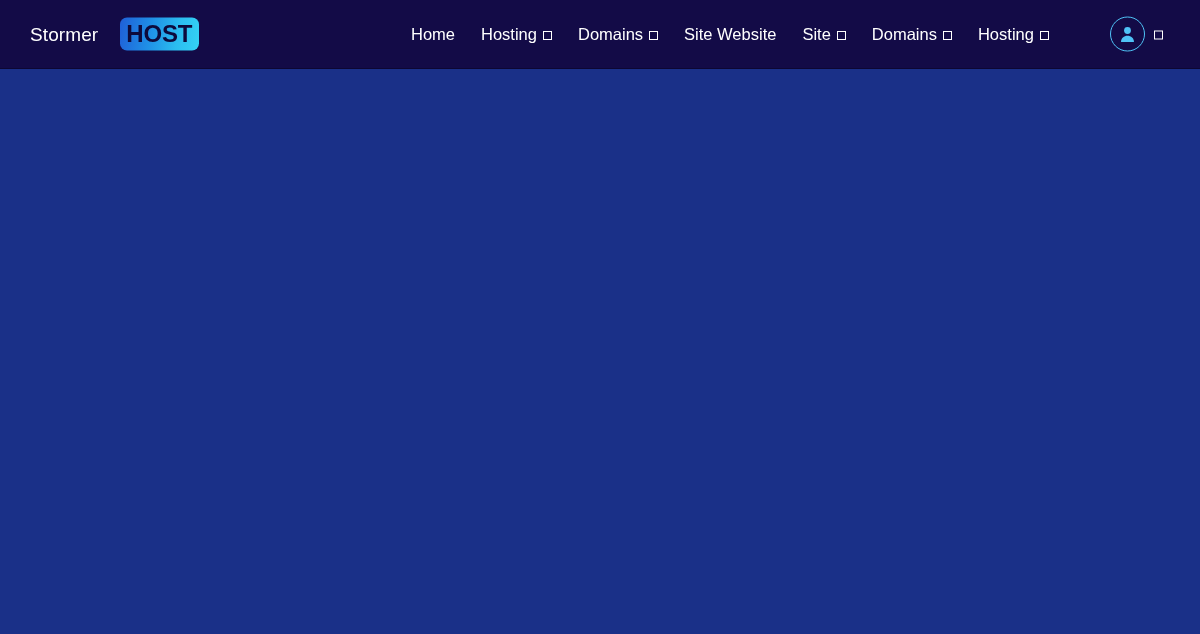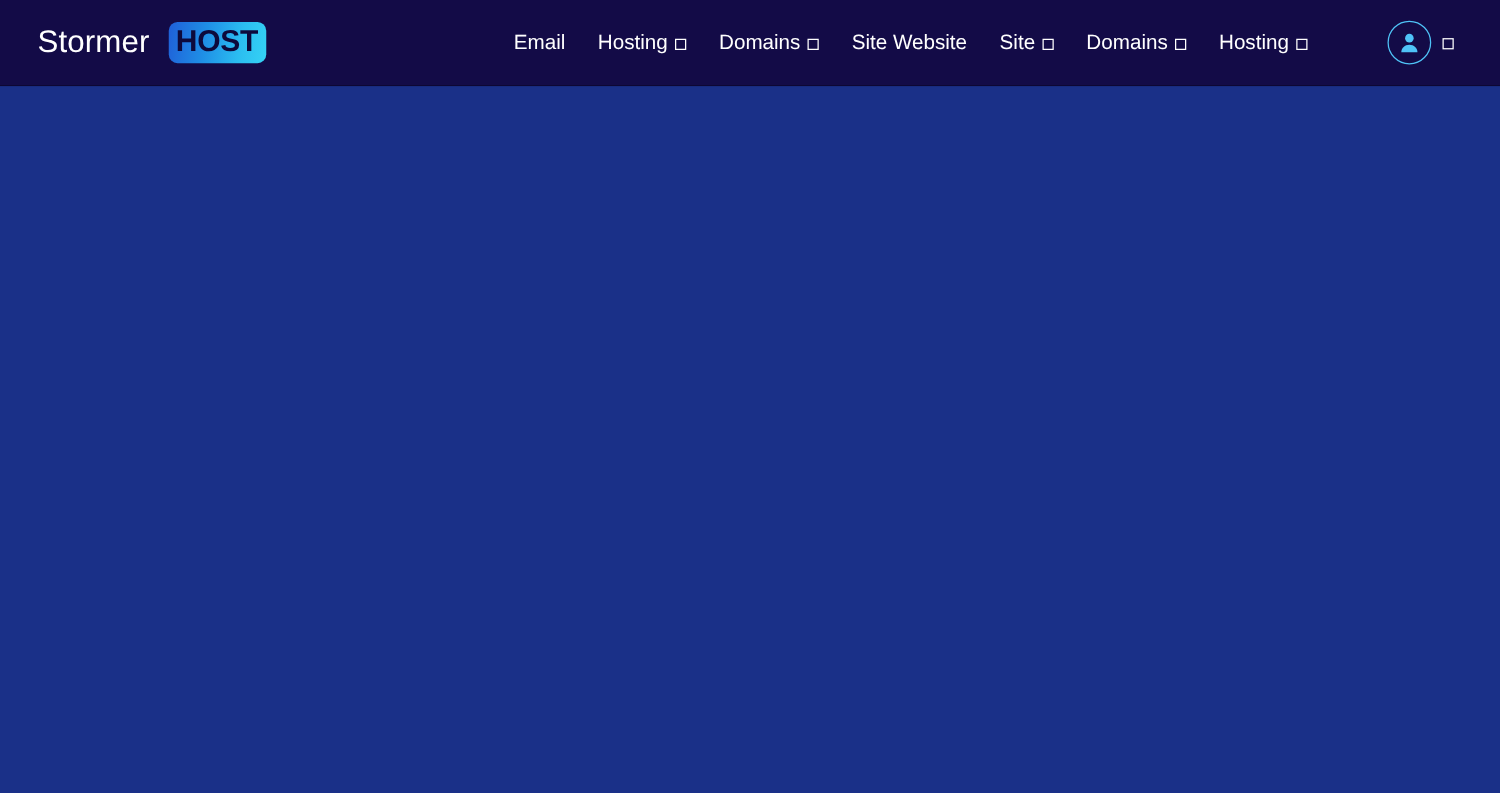--- a/index.html
+++ b/index.html
@@ -44,37 +44,37 @@
     left: 30px;
     top: 50%;
     transform: translateY(-50%);
     display: flex;
     align-items: center;
     text-decoration: none;
     line-height: 1;
   }
 
   .brand-stormer {
-    font-size: 25px;
+    font-size: 19px;
     font-weight: 400;
     color: #ffffff;
     letter-spacing: 0.1px;
     padding-right: 13px;
   }
 
   .brand-host {
     display: inline-block;
     font-size: 24px;
     font-weight: 700;
     color: #0d0a3c;
     letter-spacing: -0.2px;
     background: linear-gradient(100deg, #1f5fd8 0%, #1f8fe6 38%, #2bbdf0 72%, #35d3f5 100%);
     border-radius: 7px;
     padding: 4px 7px 5px 6px;
-    margin-left: 2px;
+    margin-left: 9px;
   }
 
   
   .main-nav {
     position: absolute;
     left: 398px;
     top: 0;
     height: 69px;
     display: flex;
     align-items: center;
@@ -151,21 +151,21 @@
   <header class="site-header">
 
     <a class="brand" href="#">
       <span class="brand-stormer">Stormer</span>
       <span class="brand-host">HOST</span>
     </a>
 
     <nav class="main-nav">
 
       <a class="nav-item" href="#">
-        <span class="nav-label">Email</span>
+        <span class="nav-label">Home</span>
       </a>
 
       <a class="nav-item" href="#">
         <span class="nav-label">Hosting</span>
         <span class="tofu"></span>
       </a>
 
       <a class="nav-item" href="#">
         <span class="nav-label">Domains</span>
         <span class="tofu"></span>

